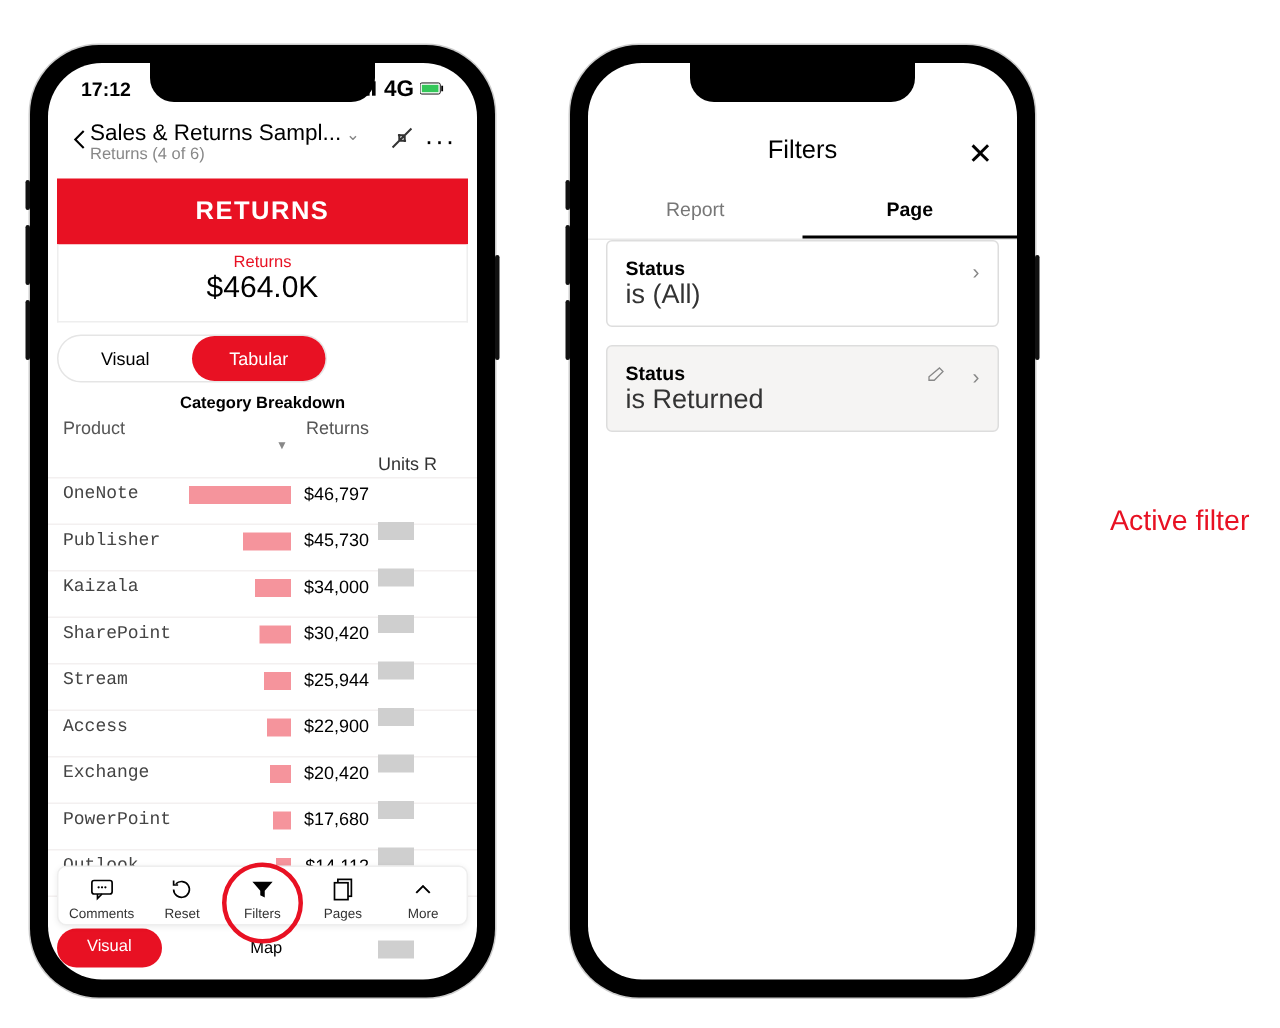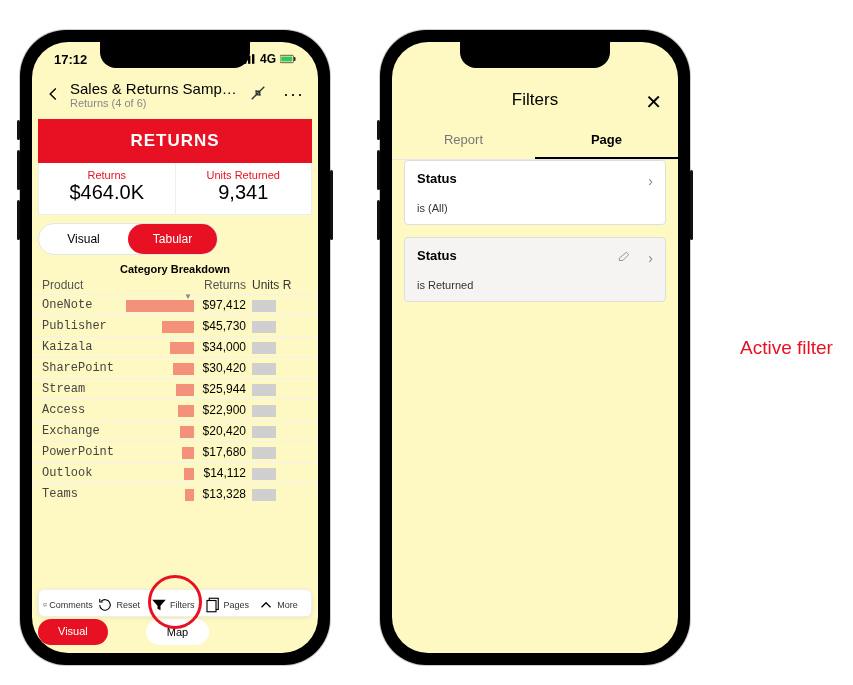--- a/index.html
+++ b/index.html
@@ -23,46 +23,46 @@
     box-shadow: 0 0 0 1px #ccc;
   }
   .phone .side-btn { position: absolute; background:#111; border-radius:3px; }
   .phone .side-btn.pwr { right:-3px; top:140px; width:3px; height:70px; }
   .phone .side-btn.vol1 { left:-3px; top:120px; width:3px; height:40px; }
   .phone .side-btn.vol2 { left:-3px; top:170px; width:3px; height:40px; }
   .phone .side-btn.mute { left:-3px; top:90px; width:3px; height:20px; }
 
   .screen {
     width: 100%; height: 100%;
-    background: #fef9c3;
+    background: #ffffff;
     border-radius: 36px;
     overflow: hidden;
     position: relative;
     display: flex;
     flex-direction: column;
   }
   .notch {
     position: absolute; top: 0; left: 50%; transform: translateX(-50%);
     width: 150px; height: 26px; background:#000;
     border-bottom-left-radius: 16px; border-bottom-right-radius: 16px;
     z-index: 50;
   }
 
   
   .statusbar {
     height: 34px;
     display:flex; justify-content:space-between; align-items:center;
     padding: 0 22px; font-size:13px; font-weight:600;
   }
-  .statusbar .right { display:flex; gap:4px; align-items:center; font-size:12px;}
+  .statusbar .right { display:flex; gap:4px; align-items:center; font-size:15px;}
   .statusbar svg { width:16px; height:12px; }
 
   
   .header {
-    display:flex; align-items:center; gap:10px;
+    display:flex; align-items:center; 
     padding: 4px 14px 8px 14px;
   }
   .header .back { font-size:20px; }
   .header .titleblock { flex:1; min-width:0; }
   .header .title { font-size:15px; font-weight:500; white-space:nowrap; overflow:hidden; text-overflow:ellipsis;}
   .header .title::after{ content:" ⌄"; font-size:11px; color:#888;}
   .header .sub { font-size:11px; color:#888; }
   .header .expand svg{ width:18px;height:18px;}
   .header .more { font-size:18px; padding-left:6px; letter-spacing:1px;}
 
@@ -102,21 +102,21 @@
   .toggle .opt.active { background:#e81123; color:#fff; }
 
   
   .tbl-title { text-align:center; font-size:11px; font-weight:600; margin-top:2px;}
   .tbl-header, .row {
     display:flex; font-size:12px; padding: 3px 6px;
   }
   .tbl-header { color:#555; font-weight:500; padding-bottom:2px;}
   .col-prod { width: 86px; padding-left:4px;}
   .col-ret  { width: 128px; text-align:right; position:relative; padding-right:6px;}
-  .col-unit { flex:1; color:#333; position:relative;}
+  .col-unit { flex:1; color:#333; position:relative;margin-top:24px;}
   .sort-ind { position:absolute; right:50%; transform:translateX(50%); top:14px; font-size:8px; color:#888;}
   .bar {
     position:absolute; right:58px; top:2px; height:12px;
     background: rgba(232,17,35,0.45);
   }
   .minibar {
     position:absolute; left:0; top:2px; height:12px; width:24px; background:#cfcfcf;
   }
   .rows { flex:1; overflow:hidden;}
   .row { border-top:1px solid #f3f0f0;}
@@ -126,21 +126,21 @@
   
   .toolbar {
     position:absolute; left:6px; right:6px; bottom:36px;
     background:#fff; border:1px solid #eee; border-radius:6px;
     display:flex; justify-content:space-around;
     padding:6px 2px 2px 2px;
     font-size:9px; color:#333;
     z-index:30;
     box-shadow: 0 1px 4px rgba(0,0,0,0.08);
   }
-  .toolbar .tbtn { display:flex; flex-direction:row; align-items:center; gap:2px; width:50px;}
+  .toolbar .tbtn { display:flex; flex-direction:column; align-items:center; gap:2px; width:50px;}
   .toolbar svg { width:18px; height:18px; }
   .filter-highlight {
     position:absolute; bottom:24px; left:50%; transform:translateX(-50%);
     width:54px; height:54px; border:3px solid #e81123; border-radius:50%;
     z-index:40; pointer-events:none;
   }
 
   
   .bgpills {
     position:absolute; left:6px; bottom:8px; display:flex; gap:4px; z-index:10;
@@ -170,21 +170,21 @@
   .fp-section-title b{ font-weight:700;}
   .fcard {
     margin: 0 12px 12px 12px;
     border:1px solid #ddd; border-radius:4px;
     padding:10px 12px;
     position:relative;
     background:#fff;
   }
   .fcard.dim { background:#f5f4f3;}
   .fcard .name{ font-size:13px; font-weight:600;}
-  .fcard .val { font-size:11px; color:#333; margin-top:16px;}
+  .fcard .val { font-size:18px; color:#333; margin-top:0;}
   .fcard .chev { position:absolute; right:12px; top:12px; color:#888; font-size:14px;}
   .fcard .erase { position:absolute; right:34px; top:12px; color:#888;}
   .fcard .erase svg{width:14px;height:14px;}
 
   
   .callout {
     color:#e81123; font-size:19px;
     align-self:center; 
   }
 </style>
@@ -235,45 +235,41 @@
       <span class="more">···</span>
     </div>
 
     <div class="banner">RETURNS</div>
 
     <div class="kpis">
       <div class="kpi">
         <div class="lbl">Returns</div>
         <div class="val">$464.0K</div>
       </div>
-      <div class="kpi">
-        <div class="lbl">Units Returned</div>
-        <div class="val">9,341</div>
-      </div>
     </div>
 
     <div class="toggle">
       <div class="opt">Visual</div>
       <div class="opt active">Tabular</div>
     </div>
 
     <div class="tbl-title">Category Breakdown</div>
     <div class="tbl-header">
       <div class="col-prod">Product</div>
       <div class="col-ret">
         <span>Returns</span>
         <span class="sort-ind">▼</span>
       </div>
       <div class="col-unit">Units R</div>
     </div>
 
     <div class="rows" id="rows-container">
         <div class="row">
           <div class="col-prod">OneNote</div>
-          <div class="col-ret"><span class="bar" style="width:68px"></span><span class="val">$97,412</span></div>
+          <div class="col-ret"><span class="bar" style="width:68px"></span><span class="val">$46,797</span></div>
           <div class="col-unit">
             <span class="minibar"></span>
           </div>
         </div>
         <div class="row">
           <div class="col-prod">Publisher</div>
           <div class="col-ret"><span class="bar" style="width:32px"></span><span class="val">$45,730</span></div>
           <div class="col-unit">
             <span class="minibar"></span>
           </div>

